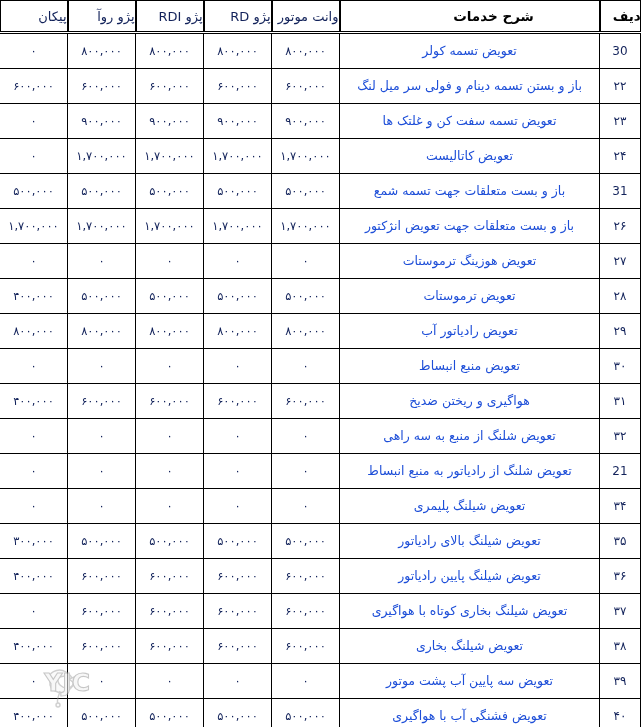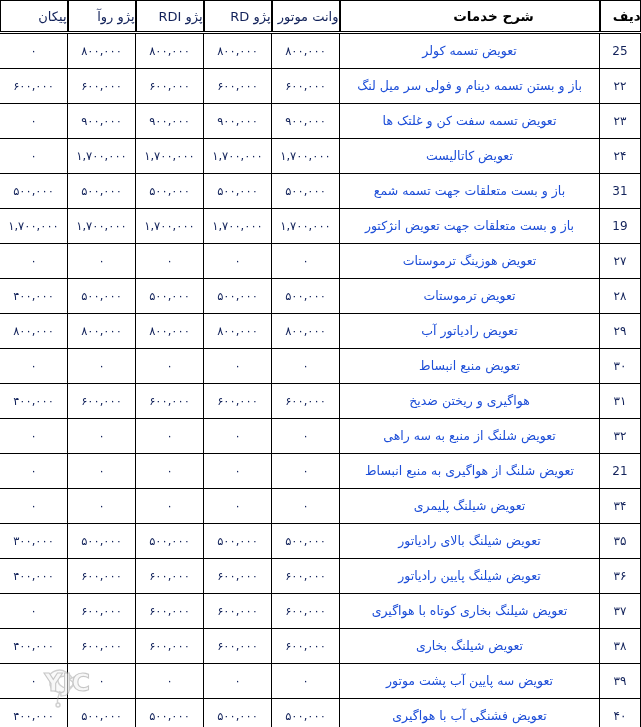--- a/index.html
+++ b/index.html
@@ -118,21 +118,21 @@
       <th class="th-service">شرح خدمات</th>
       <th class="th-price">وانت موتور</th>
       <th class="th-price">پژو RD</th>
       <th class="th-price">پژو RDI</th>
       <th class="th-price">پژو روآ</th>
       <th class="th-price">پیکان</th>
     </tr>
   </thead>
   <tbody id="table-body">
       <tr>
-        <td class="cell-radif">25</td>
+        <td class="cell-radif">30</td>
         <td class="cell-service">تعویض تسمه کولر</td>
         <td class="cell-price">۸۰۰,۰۰۰</td>
         <td class="cell-price">۸۰۰,۰۰۰</td>
         <td class="cell-price">۸۰۰,۰۰۰</td>
         <td class="cell-price">۸۰۰,۰۰۰</td>
         <td class="cell-price">۰</td>
       </tr>
       <tr>
         <td class="cell-radif">۲۲</td>
         <td class="cell-service">باز و بستن تسمه دینام و فولی سر میل لنگ</td>
@@ -163,21 +163,21 @@
       <tr>
         <td class="cell-radif">31</td>
         <td class="cell-service">باز و بست متعلقات جهت تسمه شمع</td>
         <td class="cell-price">۵۰۰,۰۰۰</td>
         <td class="cell-price">۵۰۰,۰۰۰</td>
         <td class="cell-price">۵۰۰,۰۰۰</td>
         <td class="cell-price">۵۰۰,۰۰۰</td>
         <td class="cell-price">۵۰۰,۰۰۰</td>
       </tr>
       <tr>
-        <td class="cell-radif">19</td>
+        <td class="cell-radif">۲۶</td>
         <td class="cell-service">باز و بست متعلقات جهت تعویض انژکتور</td>
         <td class="cell-price">۱,۷۰۰,۰۰۰</td>
         <td class="cell-price">۱,۷۰۰,۰۰۰</td>
         <td class="cell-price">۱,۷۰۰,۰۰۰</td>
         <td class="cell-price">۱,۷۰۰,۰۰۰</td>
         <td class="cell-price">۱,۷۰۰,۰۰۰</td>
       </tr>
       <tr>
         <td class="cell-radif">۲۷</td>
         <td class="cell-service">تعویض هوزینگ ترموستات</td>
@@ -227,21 +227,21 @@
         <td class="cell-radif">۳۲</td>
         <td class="cell-service">تعویض شلنگ از منبع به سه راهی</td>
         <td class="cell-price">۰</td>
         <td class="cell-price">۰</td>
         <td class="cell-price">۰</td>
         <td class="cell-price">۰</td>
         <td class="cell-price">۰</td>
       </tr>
       <tr>
         <td class="cell-radif">21</td>
-        <td class="cell-service">تعویض شلنگ از هواگیری به منبع انبساط</td>
+        <td class="cell-service">تعویض شلنگ از رادیاتور به منبع انبساط</td>
         <td class="cell-price">۰</td>
         <td class="cell-price">۰</td>
         <td class="cell-price">۰</td>
         <td class="cell-price">۰</td>
         <td class="cell-price">۰</td>
       </tr>
       <tr>
         <td class="cell-radif">۳۴</td>
         <td class="cell-service">تعویض شیلنگ پلیمری</td>
         <td class="cell-price">۰</td>

